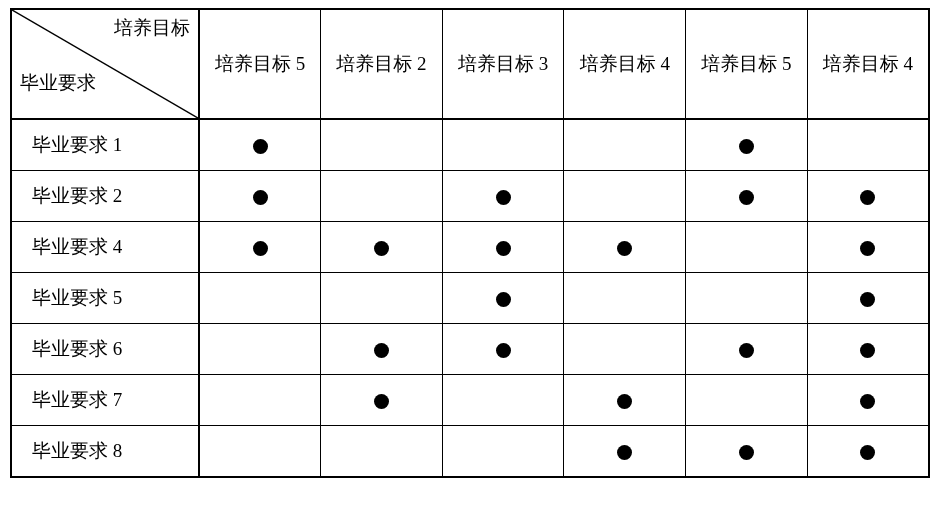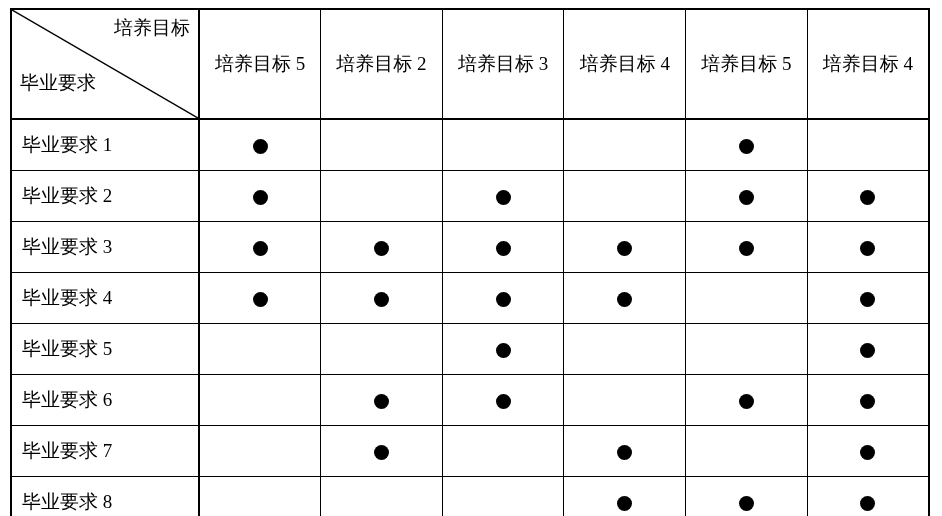--- a/index.html
+++ b/index.html
@@ -42,21 +42,21 @@
   }
   table.matrix tr.header-row td {
     border-bottom: 2px solid #000000;
   }
   table.matrix tr td.corner {
     border-right: 2px solid #000000;
   }
   table.matrix tr td.rowhead {
     border-right: 2px solid #000000;
     text-align: left;
-    padding-left: 10px;
+    padding-left: 20px;
     font-size: 19px;
   }
   
   td.corner {
     position: relative;
     padding: 0;
     width: 186px;
   }
   .corner-inner {
     position: relative;
@@ -134,29 +134,20 @@
         <tr>
           <td class="rowhead">毕业要求 2</td>
           <td><span class="dot"></span></td>
           <td><span class="empty"></span></td>
           <td><span class="dot"></span></td>
           <td><span class="empty"></span></td>
           <td><span class="dot"></span></td>
           <td><span class="dot"></span></td>
         </tr>
         <tr>
-          <td class="rowhead">毕业要求 3</td>
-          <td><span class="dot"></span></td>
-          <td><span class="dot"></span></td>
-          <td><span class="dot"></span></td>
-          <td><span class="dot"></span></td>
-          <td><span class="dot"></span></td>
-          <td><span class="dot"></span></td>
-        </tr>
-        <tr>
           <td class="rowhead">毕业要求 4</td>
           <td><span class="dot"></span></td>
           <td><span class="dot"></span></td>
           <td><span class="dot"></span></td>
           <td><span class="dot"></span></td>
           <td><span class="empty"></span></td>
           <td><span class="dot"></span></td>
         </tr>
         <tr>
           <td class="rowhead">毕业要求 5</td>

